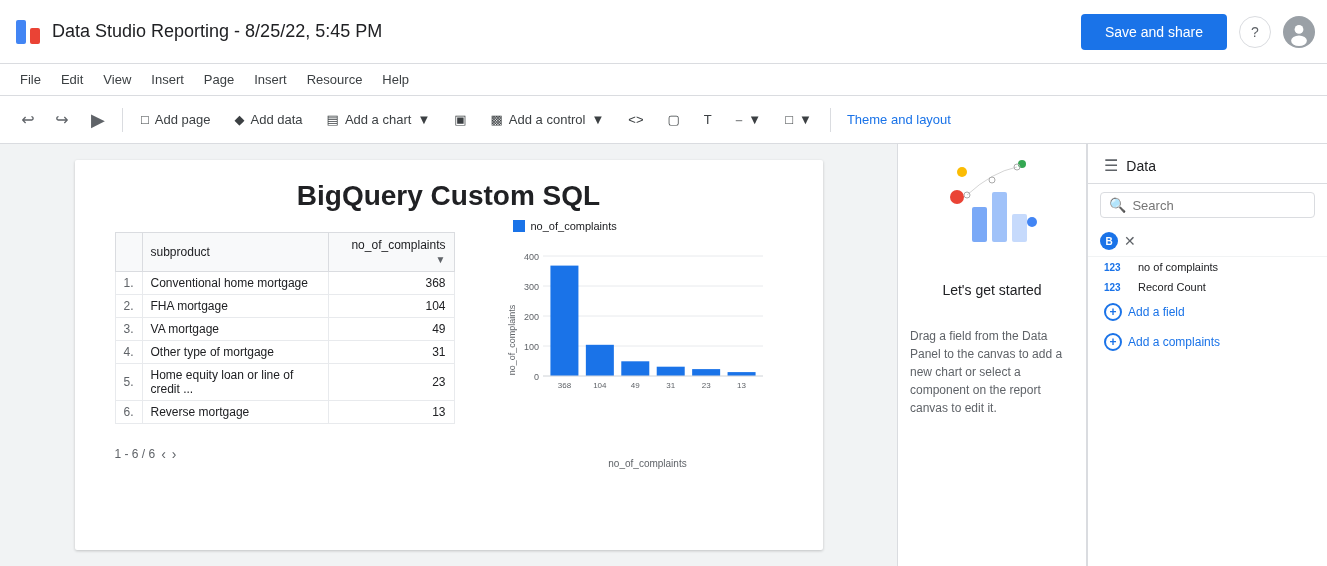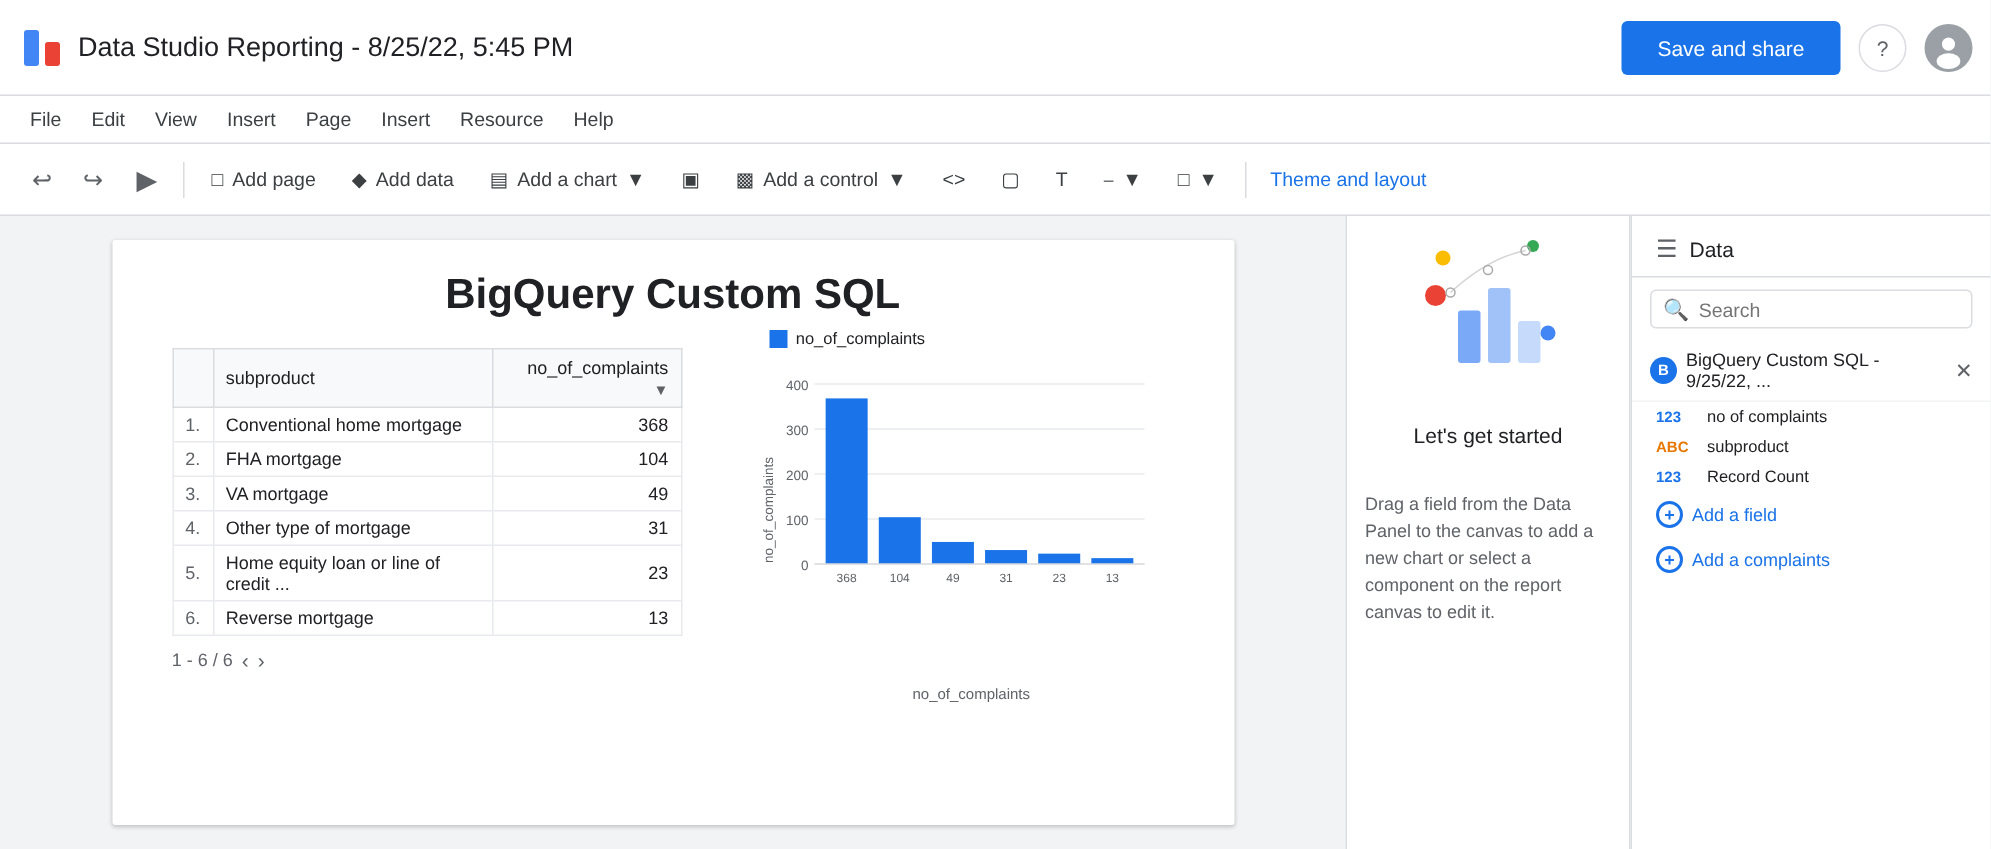--- a/index.html
+++ b/index.html
@@ -189,21 +189,21 @@
     }
     .data-table td.num-col { text-align: right; }
     .data-table td.row-num { color: #5f6368; width: 20px; }
     .sort-arrow { color: #5f6368; font-size: 10px; margin-left: 4px; }
 
     
     .pagination {
       display: flex;
       align-items: center;
       gap: 6px;
-      margin-top: 8px;
+      margin-top: 22px;
       font-size: 12px;
       color: #5f6368;
     }
     .pagination-btn {
       cursor: pointer;
       color: #5f6368;
       font-size: 14px;
       border: none;
       background: transparent;
     }
@@ -599,33 +599,28 @@
     <div class="data-panel-header">
       <span class="data-panel-header-icon">☰</span>
       <span>Data</span>
     </div>
     <div class="search-box">
       <span style="color:#5f6368;font-size:14px;">🔍</span>
       <input class="search-input" type="text" placeholder="Search" style="">
     </div>
     <div class="data-source-row">
       <div class="data-source-icon">B</div>
-      <span class="data-source-name">BigQuery Custom SQL - 9/25/22, ...</span>
       <span class="close-icon">✕</span>
     </div>
     <div id="fields-list">
         <div class="field-item">
       <span class="field-type-badge" style="color:#1a73e8">123</span>
       <span class="field-name">no  of  complaints</span>
     </div>
         <div class="field-item">
-      <span class="field-type-badge" style="color:#e67700">ABC</span>
-      <span class="field-name">subproduct</span>
-    </div>
-        <div class="field-item">
       <span class="field-type-badge" style="color:#1a73e8">123</span>
       <span class="field-name">Record Count</span>
     </div>
       </div>
     <div class="add-field-row">
       <div class="plus-icon">+</div>
       <span>Add a field</span>
     </div>
     <div class="add-param-row">
       <div class="plus-icon">+</div>

